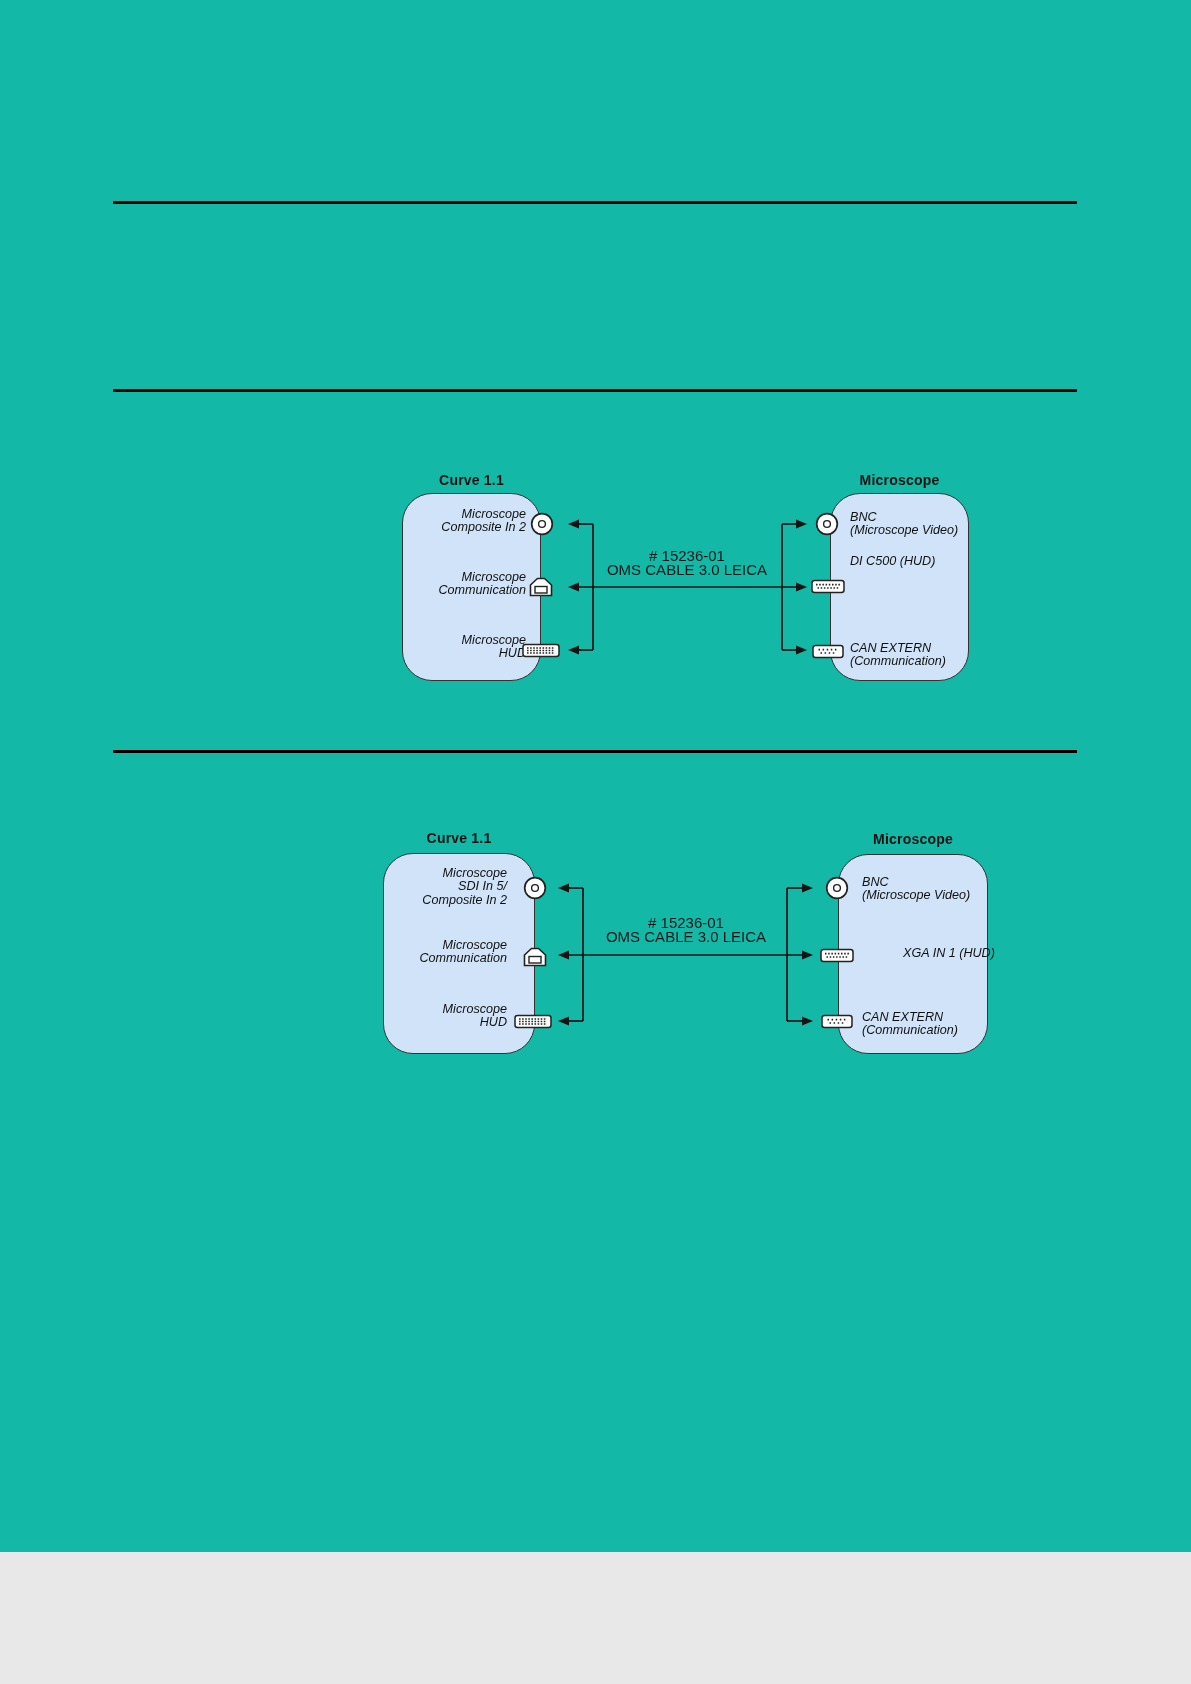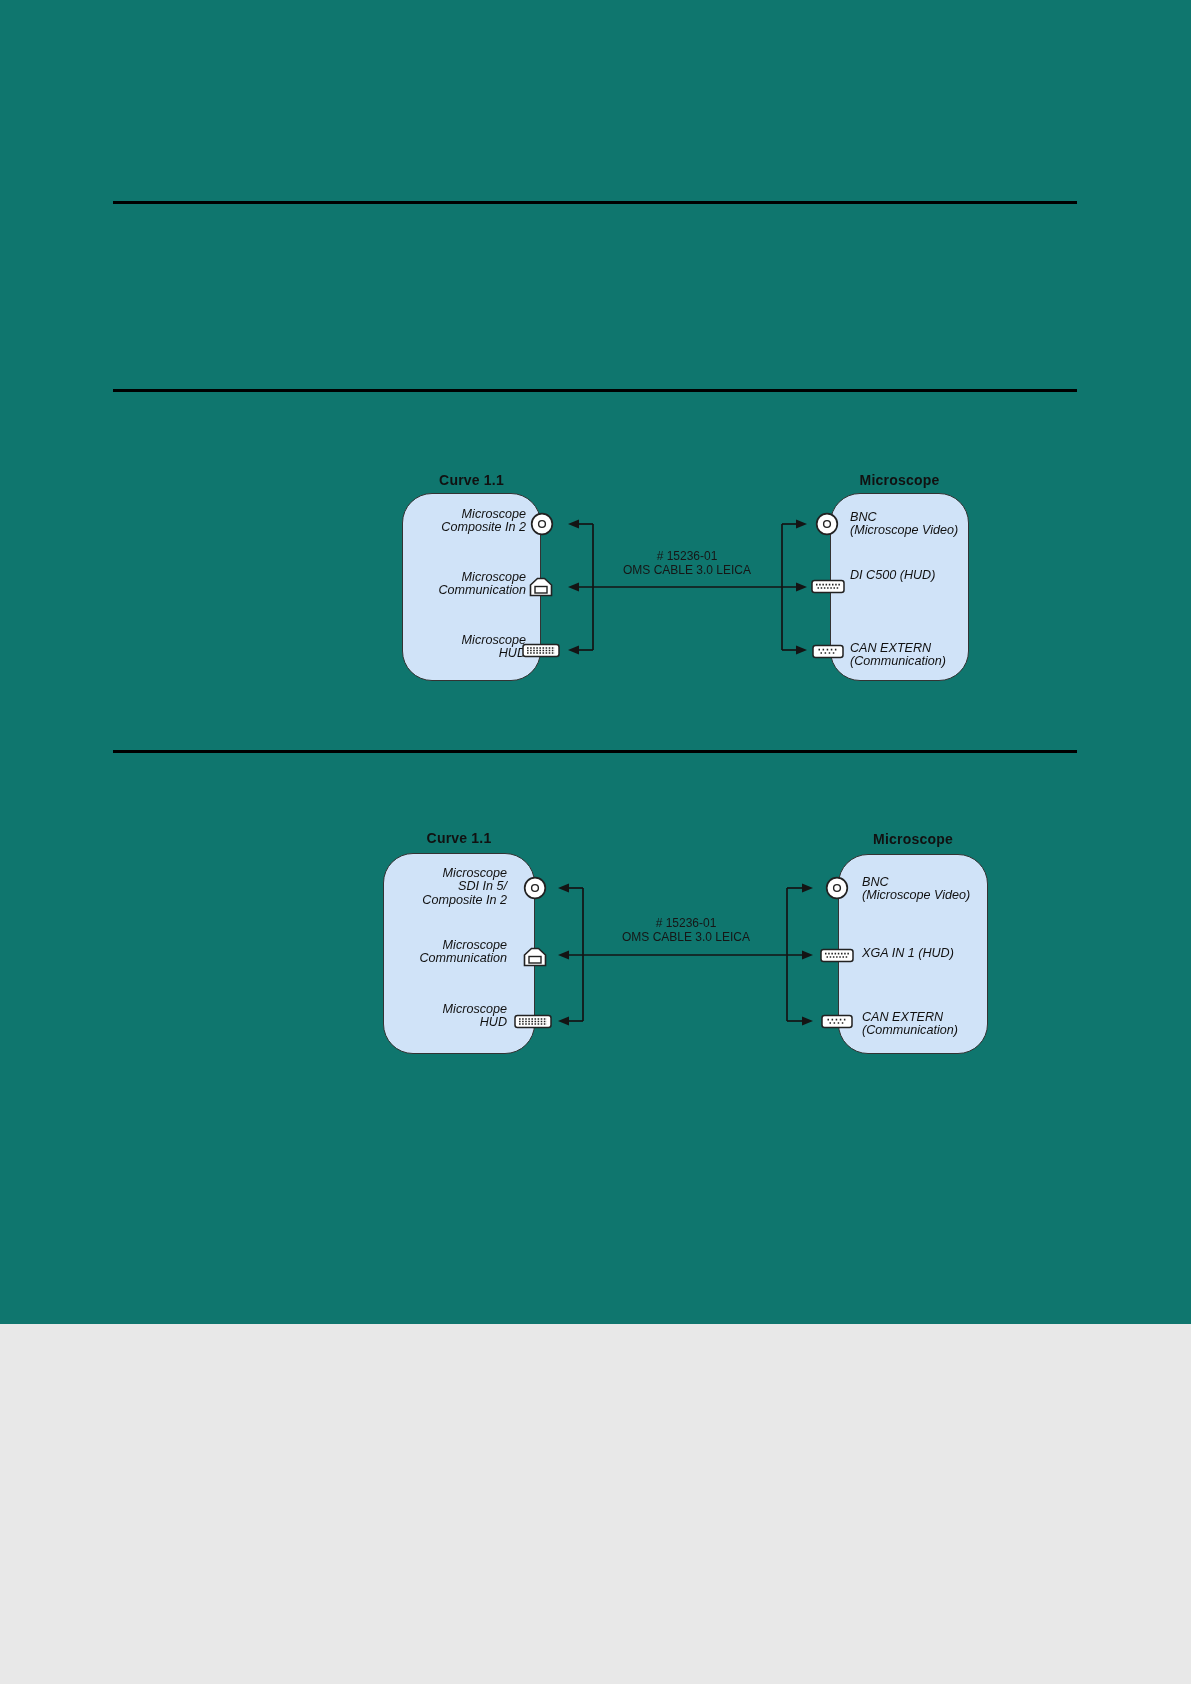--- a/index.html
+++ b/index.html
@@ -1,37 +1,37 @@
 <!DOCTYPE html>
 <html><head>
 <meta charset="utf-8">
 <style>
   html,body{margin:0;padding:0;background:#e8e8e8;}
   .page{
-    position:relative;width:1191px;height:1324px;background:#0f766e;
+    position:relative;width:1191px;height:1552px;background:#14b8a6;
     font-family:"Liberation Sans",sans-serif;overflow:hidden;margin:0 auto;
   }
   .rule{position:absolute;left:113px;width:964px;height:3px;background:#000;}
   .dev-title{
     position:absolute;text-align:center;font-weight:bold;font-size:14px;
     color:#111;letter-spacing:.2px;white-space:nowrap;
   }
   .dev-box{
     position:absolute;background:#d0e3f8;border:1.4px solid #333;
     border-radius:30px;box-sizing:border-box;
   }
   .plabel{
     position:absolute;font-size:12.6px;line-height:13.3px;font-style:italic;
     color:#111;white-space:nowrap;
   }
   .plabel.ra{text-align:right;}
   .plabel .b{font-weight:normal;}
   .icon{position:absolute;}
   .cable-label{
-    position:absolute;width:200px;text-align:center;font-size:12px;
+    position:absolute;width:200px;text-align:center;font-size:15px;
     line-height:14.4px;color:#161616;white-space:nowrap;
   }
   svg.cables{position:absolute;left:0;top:0;pointer-events:none;}
 </style>
 </head>
 <body>
 
 <div class="page">
 
   <div class="rule" style="top:201px"></div>
@@ -92,21 +92,21 @@
     </div>
     <div class="plabel ra" style="right:665px;top:634px">
       <div>Microscope</div>
       <div class="b">HUD</div>
     </div>
 
     <div class="plabel" style="left:850px;top:511px">
       <div>BNC</div>
       <div>(Microscope Video)</div>
     </div>
-    <div class="plabel" style="left:850px;top:569px">
+    <div class="plabel" style="left:850px;top:555px">
       <div>DI C500 (HUD)</div>
     </div>
     <div class="plabel" style="left:850px;top:642px">
       <div>CAN EXTERN</div>
       <div>(Communication)</div>
     </div>
 
     <svg class="icon" style="left:529px;top:511px" width="26" height="26">
       <circle cx="13" cy="13" r="10.3" fill="#fff" stroke="#222" stroke-width="1.7"></circle>
       <circle cx="13" cy="13" r="3.4" fill="#fff" stroke="#222" stroke-width="1.4"></circle>
@@ -156,21 +156,21 @@
     </div>
     <div class="plabel ra" style="right:684px;top:1003px">
       <div>Microscope</div>
       <div class="b">HUD</div>
     </div>
 
     <div class="plabel" style="left:862px;top:876px">
       <div>BNC</div>
       <div>(Microscope Video)</div>
     </div>
-    <div class="plabel" style="left:862px;top:947px">
+    <div class="plabel" style="left:903px;top:947px">
       <div>XGA IN 1 (HUD)</div>
     </div>
     <div class="plabel" style="left:862px;top:1011px">
       <div>CAN EXTERN</div>
       <div>(Communication)</div>
     </div>
 
     <svg class="icon" style="left:522px;top:875px" width="26" height="26">
       <circle cx="13" cy="13" r="10.3" fill="#fff" stroke="#222" stroke-width="1.7"></circle>
       <circle cx="13" cy="13" r="3.4" fill="#fff" stroke="#222" stroke-width="1.4"></circle>

